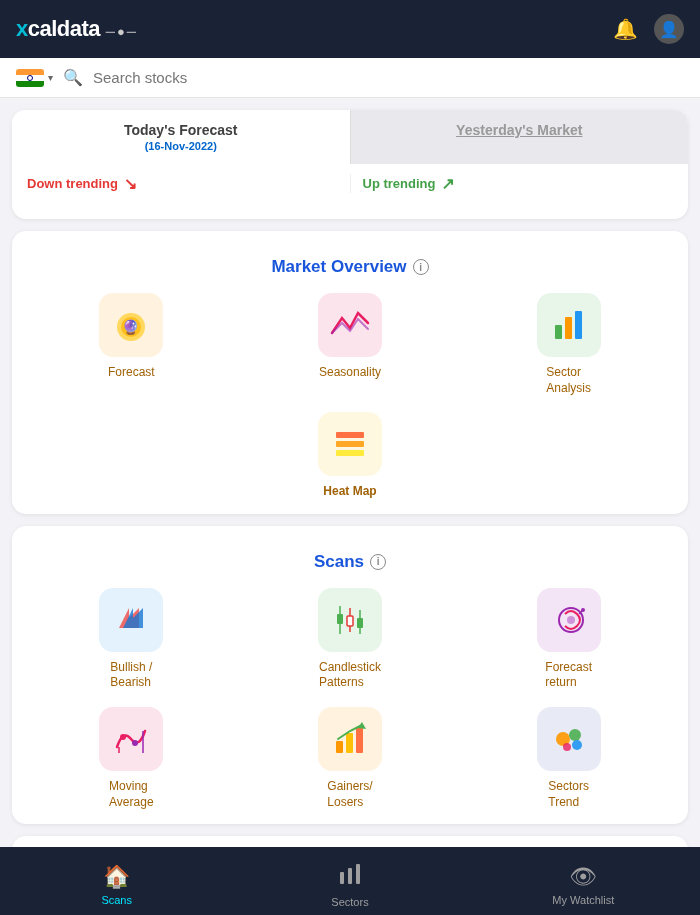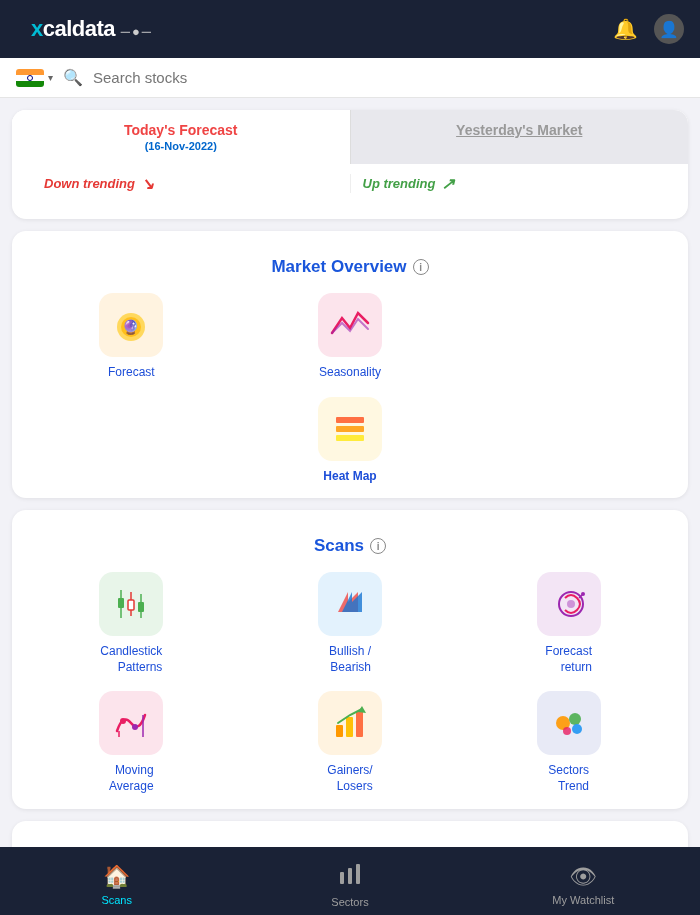--- a/index.html
+++ b/index.html
@@ -15,21 +15,20 @@
     .header {
       background: #1a2236;
       padding: 14px 16px;
       display: flex;
       align-items: center;
       justify-content: space-between;
     }
     .header-logo {
       display: flex;
       gap: 4px;
-      margin-left: 15px;
     }
     .logo-text {
       color: white;
       font-size: 22px;
       font-weight: 700;
       letter-spacing: -0.5px;
     }
     .logo-x {
       color: #00bcd4;
     }
@@ -117,21 +116,21 @@
       background: white;
     }
     .forecast-tab.inactive {
       background: #e8e8ed;
     }
     .forecast-tab-title {
       font-size: 14px;
       font-weight: 600;
     }
     .forecast-tab.active .forecast-tab-title {
-      color: #ef4444;
+      color: #404040;
     }
     .forecast-tab.inactive .forecast-tab-title {
       color: #999;
       text-decoration: underline;
     }
     .forecast-tab-date {
       font-size: 11px;
       margin-top: 2px;
     }
     .forecast-tab.active .forecast-tab-date {
@@ -142,25 +141,24 @@
       color: #aaa;
     }
     .tab-divider {
       width: 1px;
       background: #ddd;
     }
 
     
     .trending-section {
       background: white;
-      padding: 12px 32px 16px;
+      padding: 12px 15px 16px;
       border-radius: 0 0 14px 14px;
       margin-top: -2px;
       box-shadow: 0 2px 4px rgba(0,0,0,0.06);
-      font-style: italic;
     }
     .trending-header {
       display: flex;
       margin-bottom: 10px;
     }
     .trending-col {
       flex: 1;
     }
     .trending-label {
       font-size: 13px;
@@ -233,22 +231,22 @@
       width: 64px;
       height: 64px;
       border-radius: 14px;
       display: flex;
       align-items: center;
       justify-content: center;
       font-size: 32px;
     }
     .icon-label {
       font-size: 12px;
-      color: #1d4ed8;
-      text-align: right;
+      color: #a16207;
+      text-align: left;
       line-height: 1.3;
     }
 
     
     .icon-forecast { background: #fff3e0; }
     .icon-seasonality { background: #fce4ec; }
     .icon-sector { background: #e8f5e9; }
     .icon-heatmap { background: #fff8e1; }
     .icon-bullish { background: #e3f2fd; }
     .icon-candlestick { background: #e8f5e9; }
@@ -380,63 +378,73 @@
       <div class="icon-item">
         <div class="icon-box icon-seasonality">
           <svg width="44" height="44" viewBox="0 0 44 44">
             <polyline points="4,30 14,15 22,25 30,10 40,20" fill="none" stroke="#e91e63" stroke-width="2.5" stroke-linecap="round"></polyline>
             <polyline points="4,30 14,20 22,28 30,16 40,26" fill="none" stroke="#9c27b0" stroke-width="2" stroke-linecap="round" opacity="0.6"></polyline>
           </svg>
         </div>
         <span class="icon-label">Seasonality</span>
       </div>
 
+      <div class="icon-item">
+        <div class="icon-box icon-sector">
+          <svg width="40" height="40" viewBox="0 0 40 40">
+            <rect x="6" y="20" width="7" height="14" fill="#4caf50" rx="1"></rect>
+            <rect x="16" y="12" width="7" height="22" fill="#ff9800" rx="1"></rect>
+            <rect x="26" y="6" width="7" height="28" fill="#2196f3" rx="1"></rect>
+          </svg>
+        </div>
+        <span class="icon-label">Sector<br>Analysis</span>
+      </div>
 
       <div class="icon-item" style="grid-column:2;font-weight:bold;">
         <div class="icon-box icon-heatmap">
           <svg width="40" height="40" viewBox="0 0 40 40">
             <rect x="6" y="8" width="28" height="6" fill="#ff7043" rx="1"></rect>
             <rect x="6" y="17" width="28" height="6" fill="#ffa726" rx="1"></rect>
             <rect x="6" y="26" width="28" height="6" fill="#ffeb3b" rx="1"></rect>
           </svg>
         </div>
         <span class="icon-label">Heat Map</span>
       </div>
     </div>
   </div>
 
   <div class="card">
     <div class="section-title">
       <span>Scans</span>
       <span class="info-icon">i</span>
     </div>
     <div class="icon-grid">
+
+      <div class="icon-item">
+        <div class="icon-box icon-bullish">
+          <svg width="40" height="40" viewBox="0 0 40 40">
+            <polygon points="8,28 18,8 18,18 28,8 28,28" fill="#ef5350" opacity="0.85"></polygon>
+            <polygon points="12,28 22,8 22,18 32,8 32,28" fill="#1976d2" opacity="0.8"></polygon>
+          </svg>
+        </div>
+        <span class="icon-label">Bullish /<br>Bearish</span>
+      </div>
 
       <div class="icon-item">
         <div class="icon-box icon-candlestick">
           <svg width="40" height="40" viewBox="0 0 40 40">
             <line x1="10" y1="6" x2="10" y2="34" stroke="#4caf50" stroke-width="1.5"></line>
             <rect x="7" y="14" width="6" height="10" fill="#4caf50" rx="1"></rect>
             <line x1="20" y1="8" x2="20" y2="32" stroke="#e53935" stroke-width="1.5"></line>
             <rect x="17" y="16" width="6" height="10" fill="white" stroke="#e53935" stroke-width="1.5" rx="1"></rect>
             <line x1="30" y1="10" x2="30" y2="34" stroke="#4caf50" stroke-width="1.5"></line>
             <rect x="27" y="18" width="6" height="10" fill="#4caf50" rx="1"></rect>
           </svg>
         </div>
         <span class="icon-label">Candlestick<br>Patterns</span>
-      </div>
-
-      <div class="icon-item">
-        <div class="icon-box icon-bullish">
-          <svg width="40" height="40" viewBox="0 0 40 40">
-            <polygon points="8,28 18,8 18,18 28,8 28,28" fill="#ef5350" opacity="0.85"></polygon>
-            <polygon points="12,28 22,8 22,18 32,8 32,28" fill="#1976d2" opacity="0.8"></polygon>
-          </svg>
-        </div>
-        <span class="icon-label">Bullish /<br>Bearish</span>
       </div>
 
       <div class="icon-item">
         <div class="icon-box icon-forecastreturn">
           <svg width="40" height="40" viewBox="0 0 40 40">
             <circle cx="22" cy="20" r="12" fill="none" stroke="#9c27b0" stroke-width="2"></circle>
             <path d="M16,14 Q22,8 28,14 Q34,20 28,26 Q22,32 16,26" fill="none" stroke="#e91e63" stroke-width="2"></path>
             <circle cx="22" cy="20" r="4" fill="#ce93d8"></circle>
             <line x1="30" y1="14" x2="34" y2="10" stroke="#9c27b0" stroke-width="1.5"></line>
             <circle cx="34" cy="10" r="2" fill="#9c27b0"></circle>

